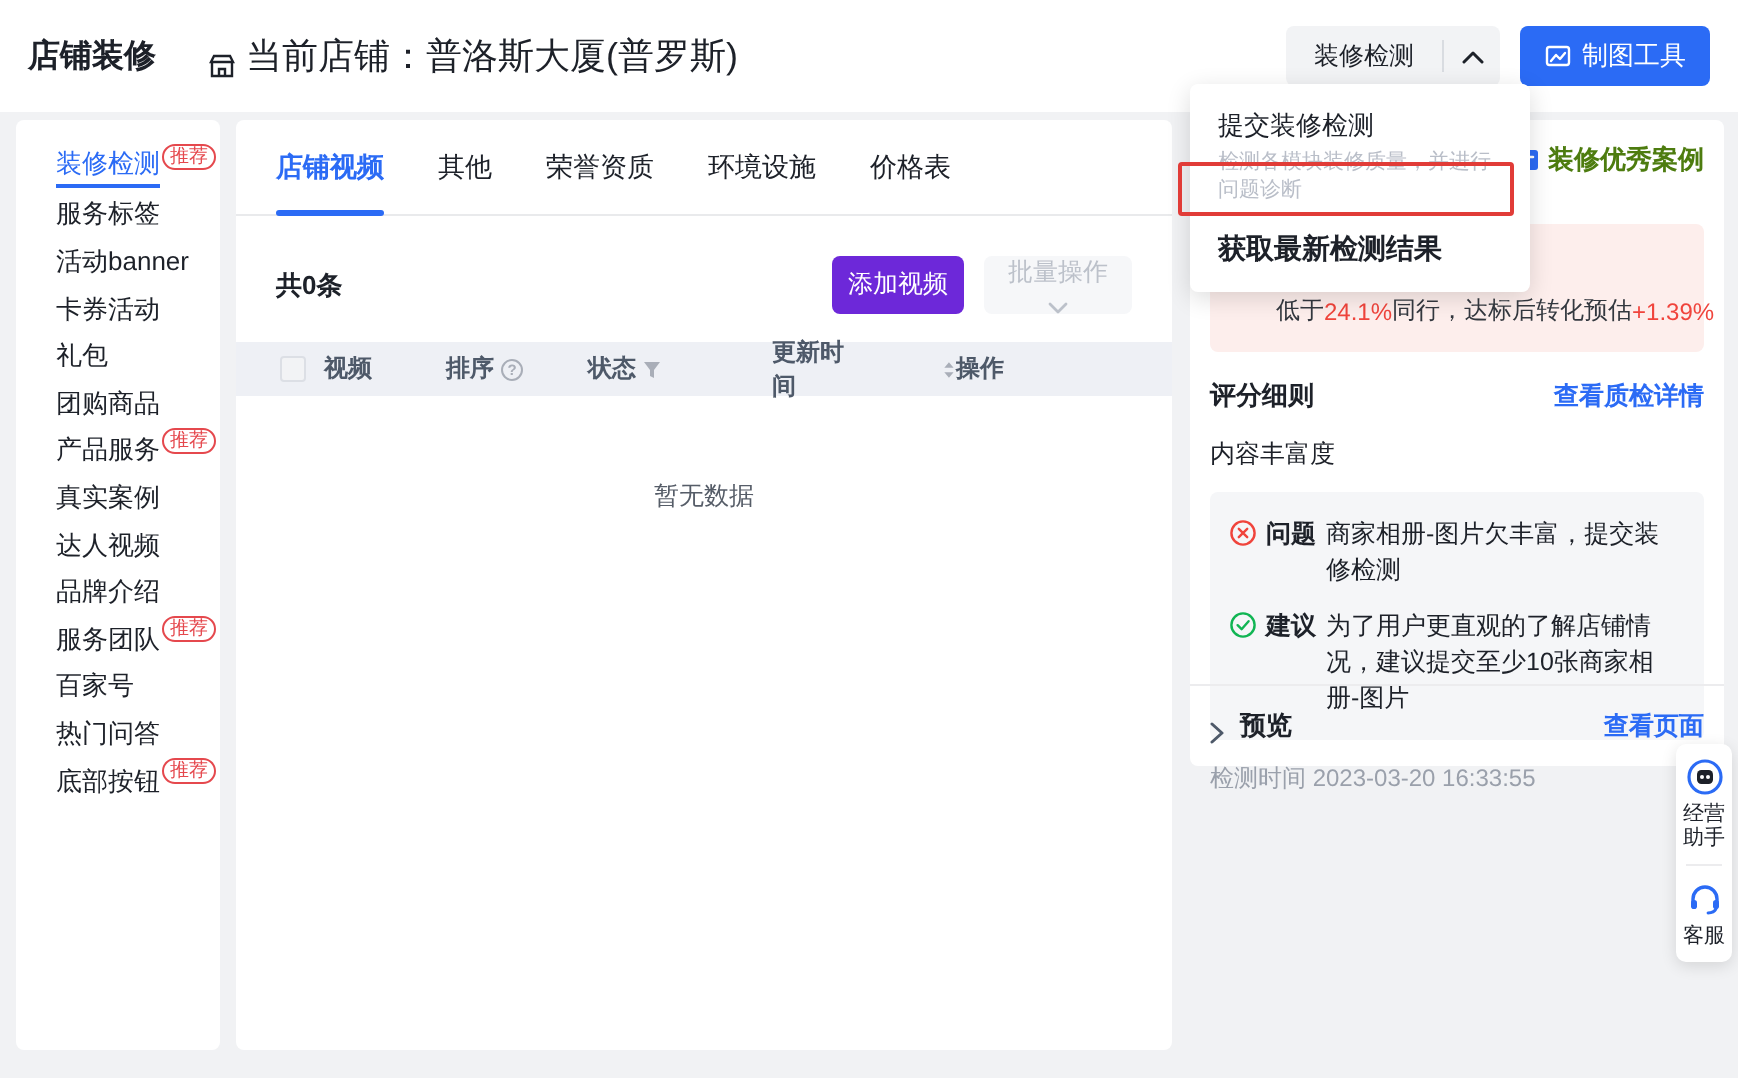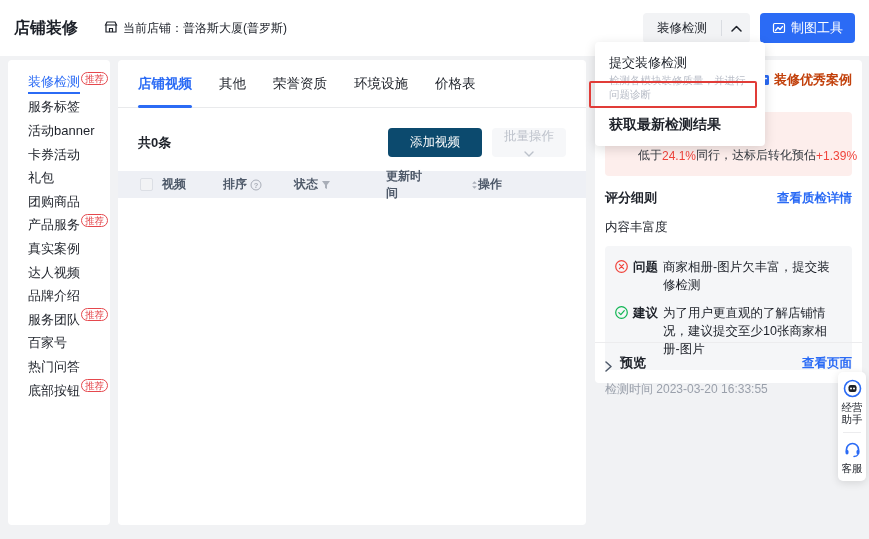--- a/index.html
+++ b/index.html
@@ -6,21 +6,21 @@
   html,body { width:869px; height:539px; }
   body {
     font-family:"Liberation Sans","DejaVu Sans",sans-serif;
     background:#f1f2f4; color:#1d2129; position:relative; overflow:hidden;
     font-size:13px;
   }
 
   
   .topbar { position:absolute; left:0; top:0; width:869px; height:56px; background:#fff; display:flex; align-items:center; }
   .page-title { font-size:16px; font-weight:bold; margin-left:14px; }
-  .store-info { display:flex; align-items:flex-start; gap:5px; margin-left:26px; font-size:12px; color:#1d2129; }
+  .store-info { display:flex; align-items:flex-end; gap:5px; margin-left:26px; font-size:18px; color:#1d2129; }
   .topbar-right { position:absolute; right:14px; top:13px; display:flex; gap:10px; }
   .split-btn { display:flex; align-items:center; height:30px; background:#f2f3f5; border-radius:4px; overflow:hidden; }
   .split-btn .lbl { padding:0 14px; font-size:12.5px; color:#1d2129; }
   .split-btn .divider { width:1px; height:16px; background:#d9dce1; }
   .split-btn .caret { width:28px; height:30px; display:flex; align-items:center; justify-content:center; }
   .btn-primary { display:flex; align-items:center; gap:5px; height:30px; padding:0 12px; background:#2b6bf5; color:#fff; border-radius:4px; font-size:13px; }
 
   
   .dropdown { position:absolute; left:595px; top:42px; width:170px; background:#fff; border-radius:4px; box-shadow:0 3px 12px rgba(0,0,0,.14); padding:9px 0 10px; z-index:30; }
   .dropdown .item1 { padding:3px 14px 1px; font-size:13px; color:#1d2129; }
@@ -37,36 +37,36 @@
 
   
   .main-card { position:absolute; left:118px; top:60px; width:468px; height:465px; background:#fff; border-radius:4px; }
   .tabs { display:flex; gap:27px; padding:0 20px; height:48px; align-items:center; border-bottom:1px solid #e9eaec; }
   .tab { font-size:13.5px; color:#1d2129; height:48px; display:flex; align-items:center; position:relative; cursor:pointer; }
   .tab.active { color:#2b6bf5; font-weight:bold; }
   .tab.active::after { content:""; position:absolute; left:0; right:0; bottom:0; height:3px; background:#2b6bf5; border-radius:2px; }
   .toolbar { display:flex; align-items:center; margin:20px 20px 0; }
   .total { font-size:13px; font-weight:bold; color:#1d2129; }
   .toolbar-btns { margin-left:auto; display:flex; gap:10px; }
-  .btn-add { height:29px; padding:0 22px; background:#0c4a6e; color:#fff; border-radius:4px; font-size:12.5px; display:flex; align-items:center; }
+  .btn-add { height:29px; padding:0 8px; background:#6d28d9; color:#fff; border-radius:4px; font-size:12.5px; display:flex; align-items:center; }
   .btn-batch { height:29px; padding:0 12px; background:#f6f7f9; color:#bcc1ca; border-radius:4px; font-size:12.5px; display:flex; align-items:center; gap:6px;flex-direction:column; }
   .table-head { margin:14px 0 0; height:27px; background:#eef0f5; display:flex; align-items:center; font-size:12px; font-weight:bold; color:#4e5969; }
   .th-check { width:20px; margin-left:22px; display:flex; align-items:center; }
   .checkbox { width:13px; height:13px; background:#f2f3f5; border:1px solid #dcdfe5; border-radius:2px; }
   .th { display:flex; align-items:center; gap:3px; }
   .th.c-video { width:63px; padding-left:2px; }
   .th.c-sort  { width:71px; }
   .th.c-status{ width:92px; }
   .th.c-time  { width:92px;gap:48px; }
   .empty { text-align:center; margin-top:42px; font-size:12.5px; color:#565d68; }
 
   
   .panel { position:absolute; left:595px; top:60px; width:267px; height:323px; background:#fff; border-radius:4px; padding:0 10px; }
   .panel-head { height:32px; display:flex; align-items:center; justify-content:flex-end; margin-top:4px; }
-  .cases-link { display:flex; align-items:center; gap:4px; color:#c2410c; font-size:13px; font-weight:bold; cursor:pointer; }
+  .cases-link { display:flex; align-items:center; gap:4px; color:#4d7c0f; font-size:13px; font-weight:bold; cursor:pointer; }
   .alert { margin-top:16px; background:#fdeeec; border-radius:4px; padding:10px 12px 12px; }
   .alert-title { display:flex; align-items:center; gap:6px; font-size:13.5px; font-weight:bold; color:#1d2129; }
   .alert-line { margin:7px 0 0 21px; font-size:12px; color:#33383f; display:flex; align-items:center; flex-wrap:nowrap; white-space:nowrap; }
   .red-text { color:#f0443c; }
   .rules-row { display:flex; align-items:center; margin-top:13px; }
   .rules-title { font-size:13px; font-weight:bold; color:#1d2129; }
   .rules-link { margin-left:auto; font-size:12.5px; font-weight:bold; color:#2b6bf5; cursor:pointer; }
   .richness { margin-top:12px; font-size:12.5px; color:#1d2129; }
   .gray-box { margin-top:10px; background:#f5f6f8; border-radius:4px; padding:12px 12px 12px 10px; font-size:12.5px; color:#1d2129; }
   .gb-row { display:flex; gap:5px; line-height:18px; }
@@ -218,20 +218,21 @@
       <svg width="9" height="12" viewBox="0 0 9 12">
           <path d="M4.5 1 L7.5 4.5 H1.5 Z" fill="#a9aeb8"></path>
           <path d="M4.5 11 L1.5 7.5 H7.5 Z" fill="#a9aeb8"></path>
         </svg>
     </div>
     <div class="th c-action">
       <span>操作</span>
     </div>
   </div>
 
+  <div class="empty">暂无数据</div>
 </div>
 
 <div class="panel">
   <div class="panel-head">
     <div class="cases-link">
       <svg width="14" height="14" viewBox="0 0 14 14">
           <rect x="1" y="2" width="12" height="10" rx="1.5" fill="#2b6bf5"></rect>
           <path d="M3.5 5.5 h7 M3.5 8 h4.5" stroke="#fff" stroke-width="1.3" stroke-linecap="round"></path>
         </svg>
       <span>装修优秀案例</span>

